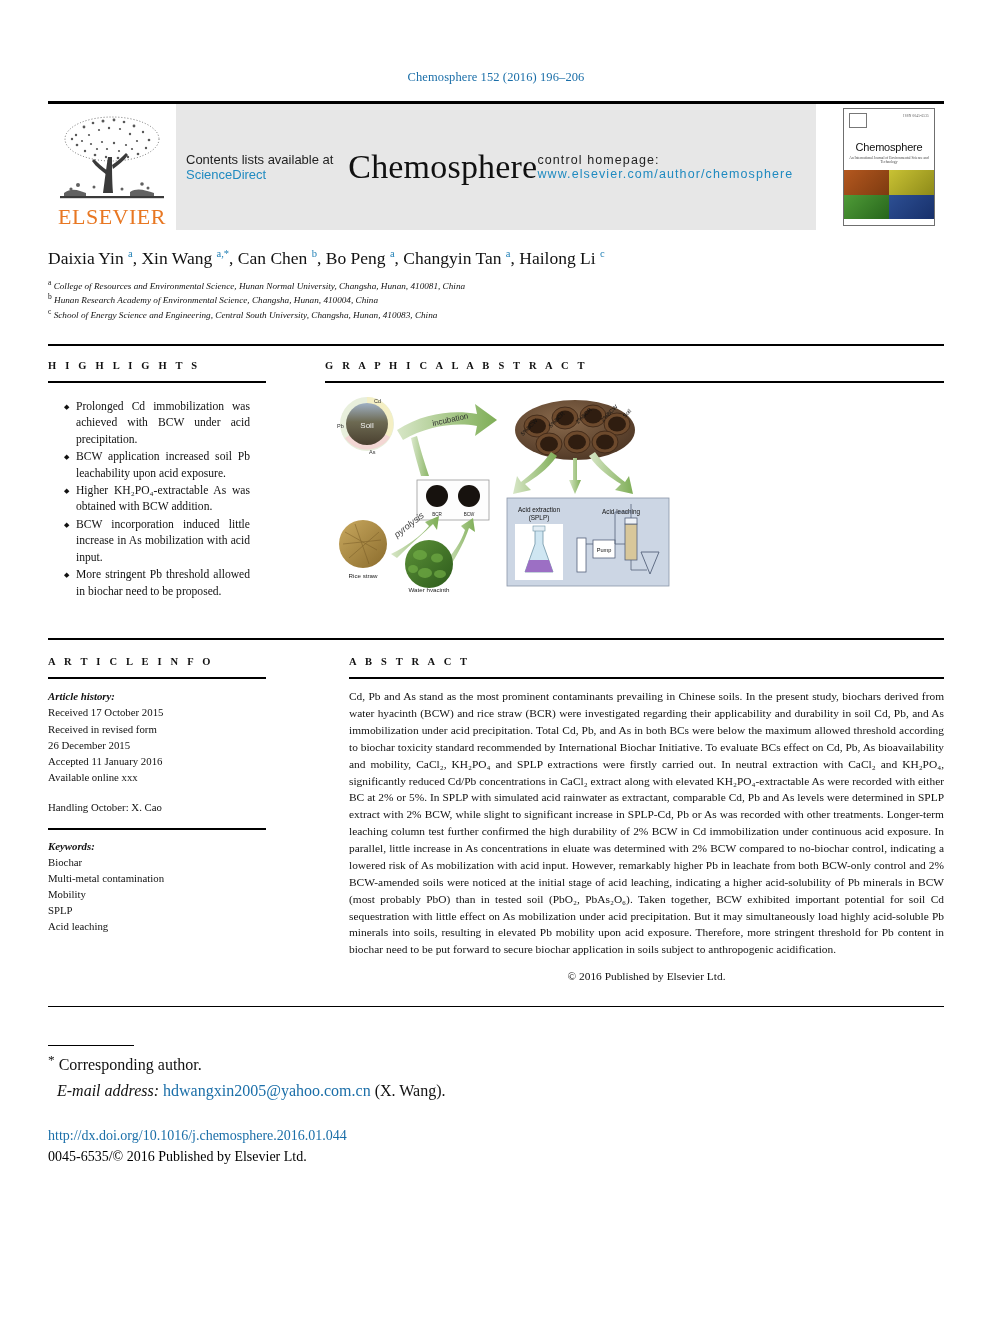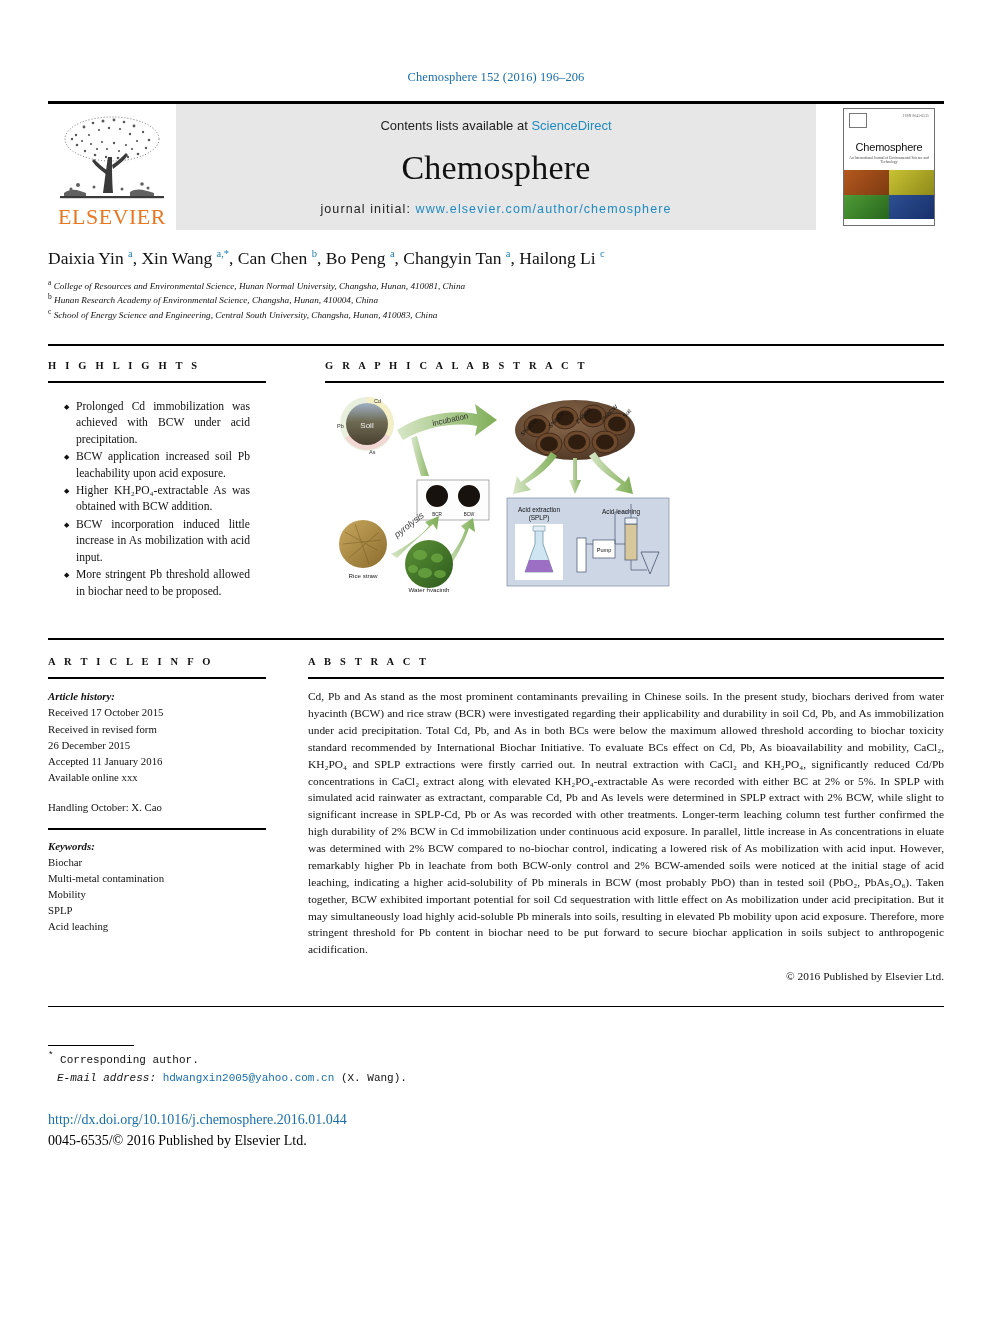--- a/index.html
+++ b/index.html
@@ -54,21 +54,20 @@
     color: #E87722;
     font-size: 22px;
     letter-spacing: 0.5px;
     line-height: 1;
     margin-top: 1px;
   }
   .center-block {
     flex: 1 1 auto;
     background: #e7e7e7;
     display: flex;
-    flex-direction: column;
     align-items: center;
     justify-content: space-between;
     padding: 14px 10px 14px 10px;
     box-sizing: border-box;
   }
   .contents-line {
     font-family: "Liberation Sans", sans-serif;
     font-size: 13px;
     color: #222;
   }
@@ -248,54 +247,54 @@
     width: 100%;
     max-width: 380px;
     height: 200px;
     position: relative;
   }
 
   
   .two-col-2 {
     display: flex;
     margin: 16px 48px 0 48px;
+    gap: 41px;
   }
   .info-body {
     font-size: 10.8px;
     line-height: 1.5;
     color: #111;
   }
   .info-body .ital { font-style: italic; font-weight: bold;}
   .info-gap { height: 14px; }
   .info-rule { border-top: 2px solid #000; margin: 12px 0 8px 0; }
 
   .abstract-body {
     font-size: 11.4px;
     line-height: 1.48;
     text-align: justify;
     color: #111;
   }
   .copyright {
-    text-align: right;
+    text-align: center;
     font-size: 11.4px;
     margin-top: 12px;
     color: #111;
   }
 
   
   .footer-rule {
     margin: 24px 48px 0 48px;
     border-top: 1.2px solid #000;
   }
   .footnote {
     margin: 38px 48px 0 48px;
-    font-size: 11px;
+    font-size: 16px;
     line-height: 1.6;
     color: #111;
-    font-family: Liberation Mono, monospace;
   }
   .footnote-line {
     width: 86px;
     border-top: 1px solid #000;
     margin-bottom: 6px;
   }
   .footnote .em { font-style: italic; }
   .link { color: #1a6ea8; }
   .doi-block {
     margin: 22px 48px 0 48px;
@@ -371,21 +370,21 @@
       </svg>
       <div class="elsevier-word">ELSEVIER</div>
     </div>
 
     <div class="center-block">
       <div class="contents-line">
         <span>Contents lists available at </span><span class="sd">ScienceDirect</span>
       </div>
       <div class="journal-name">Chemosphere</div>
       <div class="homepage-line">
-        <span>journal initial: </span><span class="url">www.elsevier.com/author/chemosphere</span>
+        <span>control homepage: </span><span class="url">www.elsevier.com/author/chemosphere</span>
       </div>
     </div>
 
     <div class="cover-block">
       <div class="cover">
         <div class="cover-top">
           <span class="cover-elsevier-mark"></span>
           <span class="cover-issn">ISSN 0045-6535</span>
           <div class="cover-title">Chemosphere</div>
           <div class="cover-sub">An International Journal of Environmental Science and Technology</div>

